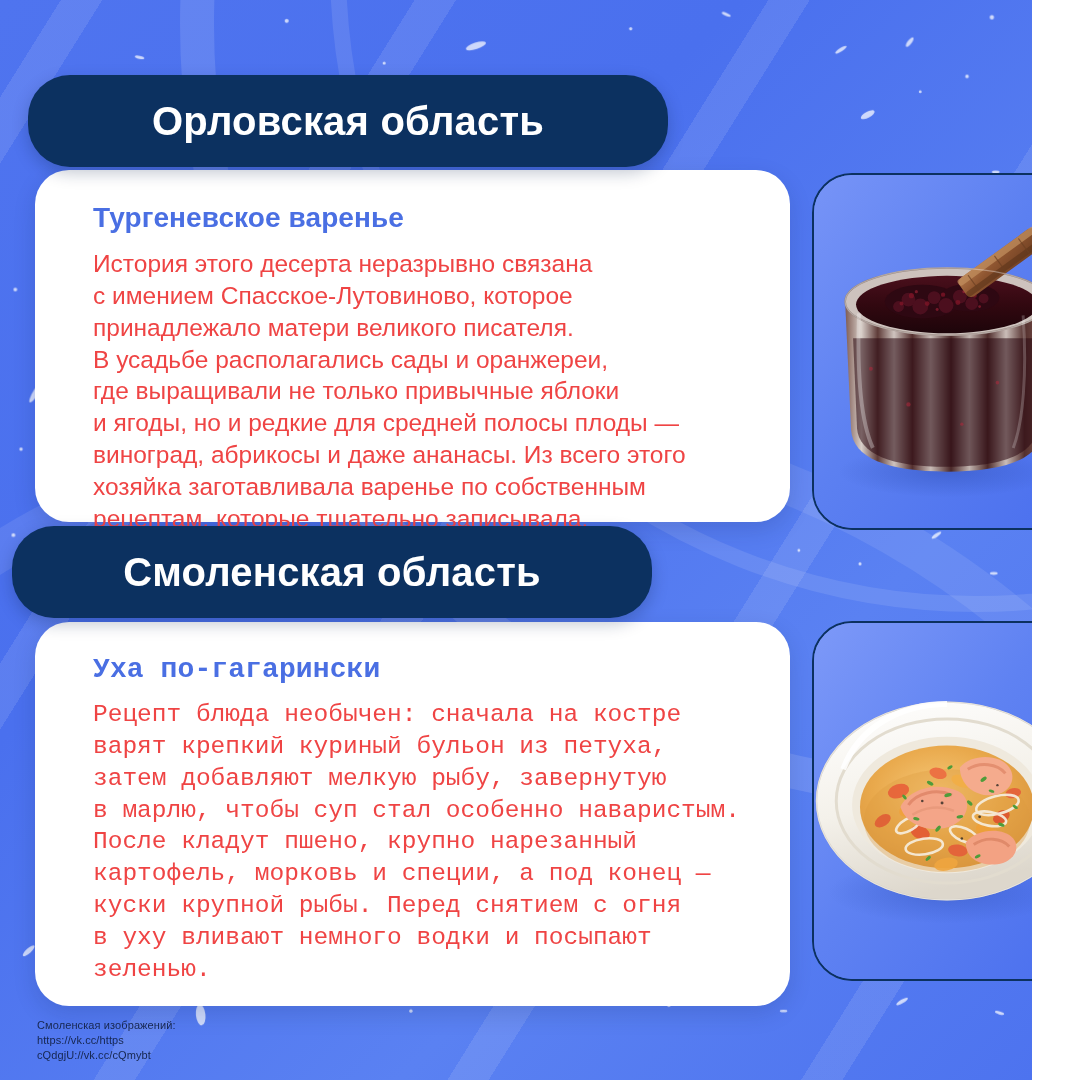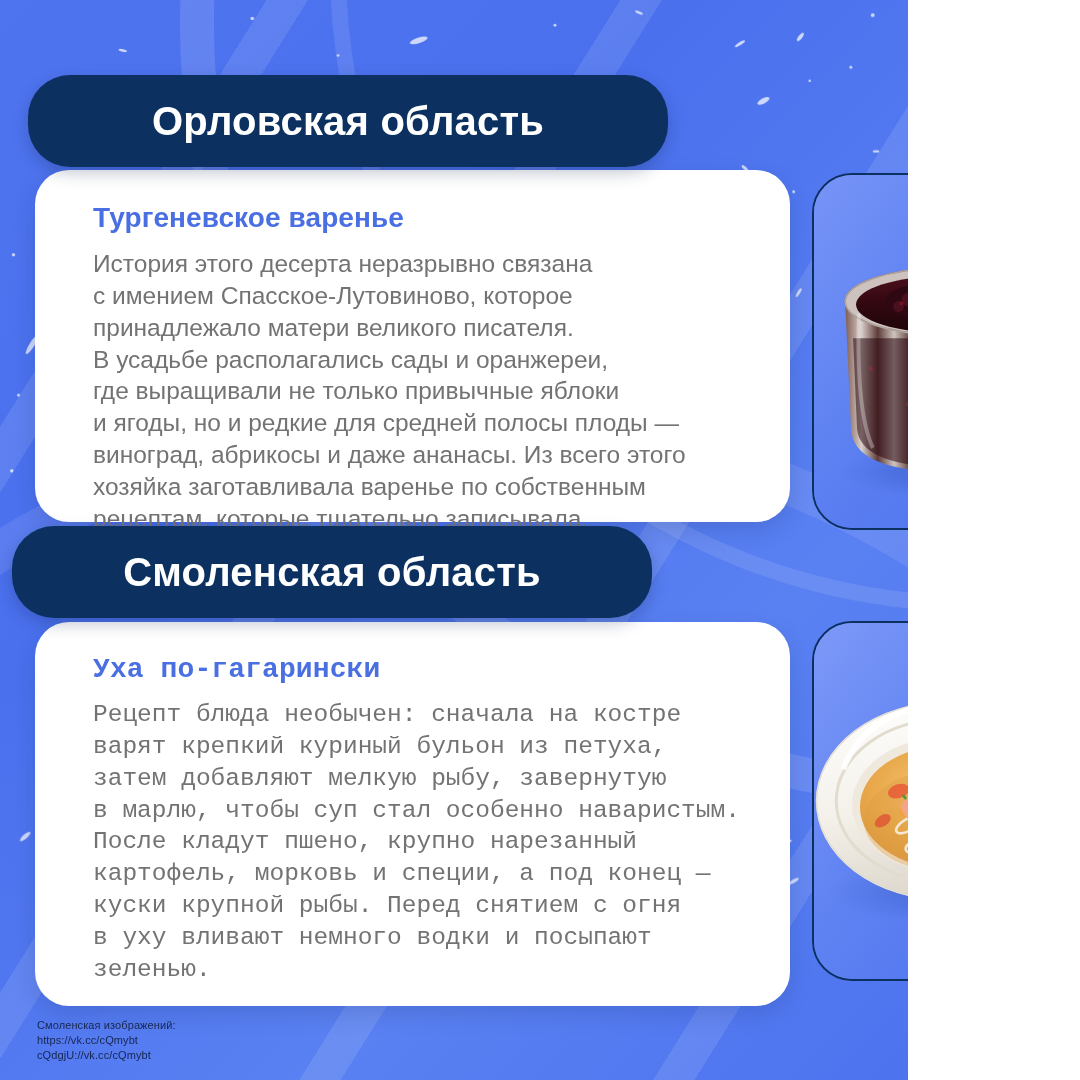--- a/index.html
+++ b/index.html
@@ -8,21 +8,21 @@
   }
   body {
     width: 1080px;
     height: 1080px;
     overflow: hidden;
     font-family: "Liberation Sans", sans-serif;
   }
 
   #poster {
     position: relative;
-    width: 908px;
+    width: 1032px;
     height: 1080px;
     overflow: hidden;
     background: linear-gradient(135deg, #4f74ef 0%, #4a70ee 35%, #5a81f2 70%, #4d73ef 100%);
   }
 
   
   .bg-stripes {
     position: absolute;
     inset: -20%;
     pointer-events: none;
@@ -104,21 +104,21 @@
   #card-2 { left: 35px; top: 622px; width: 755px; height: 384px; font-family: Liberation Mono, monospace; }
 
   .dish-title {
     color: #4a6fe3;
     font-size: 28px;
     font-weight: bold;
     margin: 8px 0 14px 18px;
     letter-spacing: 0.1px;
   }
   .dish-body {
-    color: #737373;
+    color: #ef4444;
     font-size: 24.5px;
     line-height: 1.30;
     margin: 0 0 0 18px;
     white-space: pre-line;
   }
 
   
   .photo-panel {
     position: absolute;
     border: 2px solid #0c3160;
@@ -442,17 +442,17 @@
         <circle cx="186" cy="164" r="1.2"></circle>
       </g>
 
       <path d="M30 148 C46 104 90 82 135 82" stroke="#ffffff" stroke-width="6" fill="none" opacity="0.85"></path>
       <ellipse cx="135" cy="180" rx="132" ry="100" fill="none" stroke="#ffffff" stroke-width="1.2" opacity="0.5"></ellipse>
     </svg>
   </div>
 
   <div class="sources">
     <div>Смоленская изображений:</div>
-    <div>https://vk.cc/cQmybt</div>
+    <div>https://vk.cc/https</div>
     <div>cQdgjU://vk.cc/cQmybt</div>
   </div>
 
 </div>
 
 </body></html>

